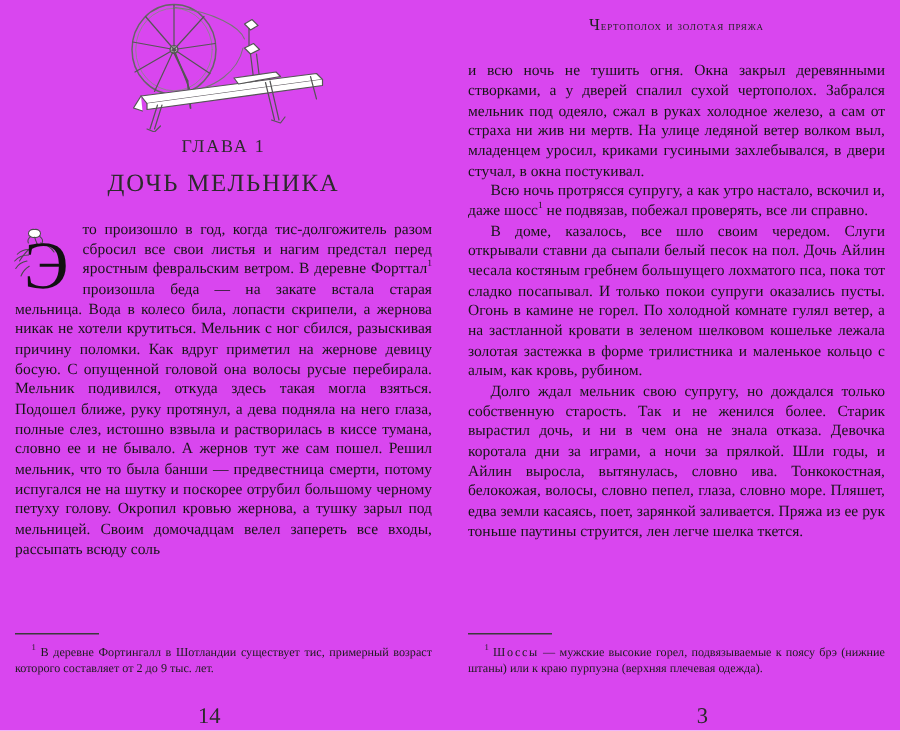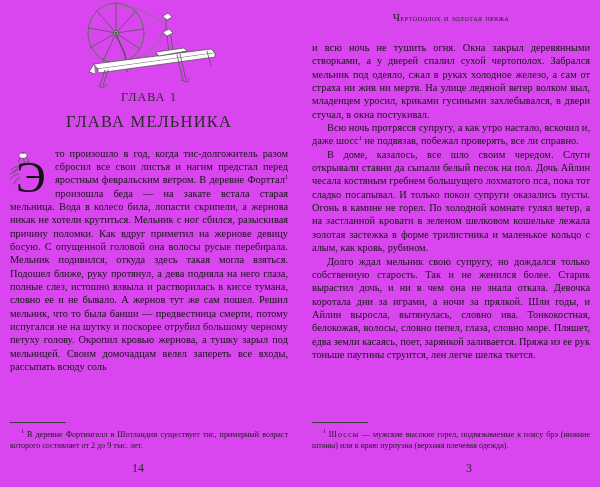--- a/index.html
+++ b/index.html
@@ -137,22 +137,22 @@
   .footnote-text .fn-marker {
     font-size: 5.8px;
     vertical-align: super;
     line-height: 0;
   }
   .footnote-text .spaced { letter-spacing: 1.1px; margin-top: 48px; }
 
   
   .folio {
     position: absolute;
-    bottom: 11px;
-    font-size: 12px;
+    bottom: 0;
+    font-size: 15px;
     color: #2a2a2a;
   }
   .page-left  .folio { left: 132px; }
   .page-right .folio { right: 128px; }
 </style>
 </head>
 <body>
 
 <div id="spread">
 
@@ -201,21 +201,21 @@
         <line x1="121" y1="52" x2="127" y2="78"></line>
         <path d="M122 78 L128 80 L131 76"></path>
         <line x1="148" y1="49" x2="152" y2="64"></line>
 
         <path d="M35 62 L30 70 L36 72" fill="#fff" stroke="#555"></path>
       </svg>
     </div>
 
     <div class="chapter-head">
       <div class="chapter-num">ГЛАВА 1</div>
-      <div class="chapter-title">ГЛАВА МЕЛЬНИКА</div>
+      <div class="chapter-title">ДОЧЬ МЕЛЬНИКА</div>
     </div>
 
     <div class="body-text" style="margin-top:14px;">
       <div class="opening">
         <span class="dropcap-wrap">
           <svg width="52" height="48" viewBox="0 0 52 48">
 
             <g stroke="#4a4a4a" stroke-width="0.7" fill="none" stroke-linecap="round">
               <path d="M17 14 C15 10, 14 7, 15 4"></path>
               <path d="M15 4 c-2.5 -0.4 -4 1 -4 2.6 c0 1.8 2 3 4 2.6 c2 0.4 4 -0.8 4 -2.6 c0 -1.6 -1.5 -3 -4 -2.6 z" fill="#fff"></path>

